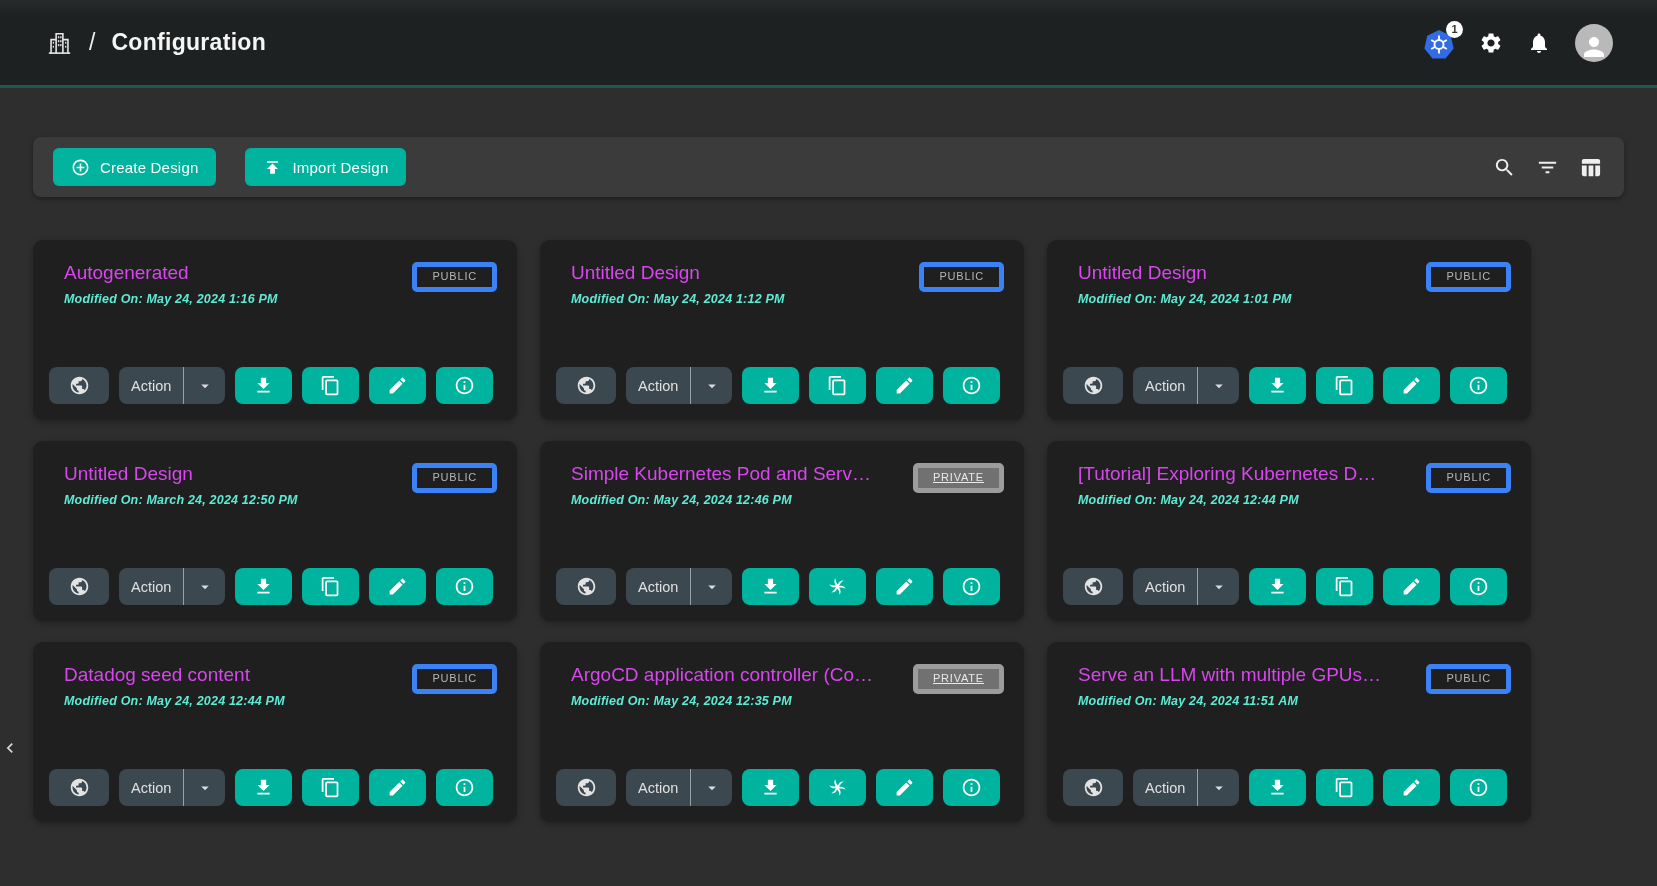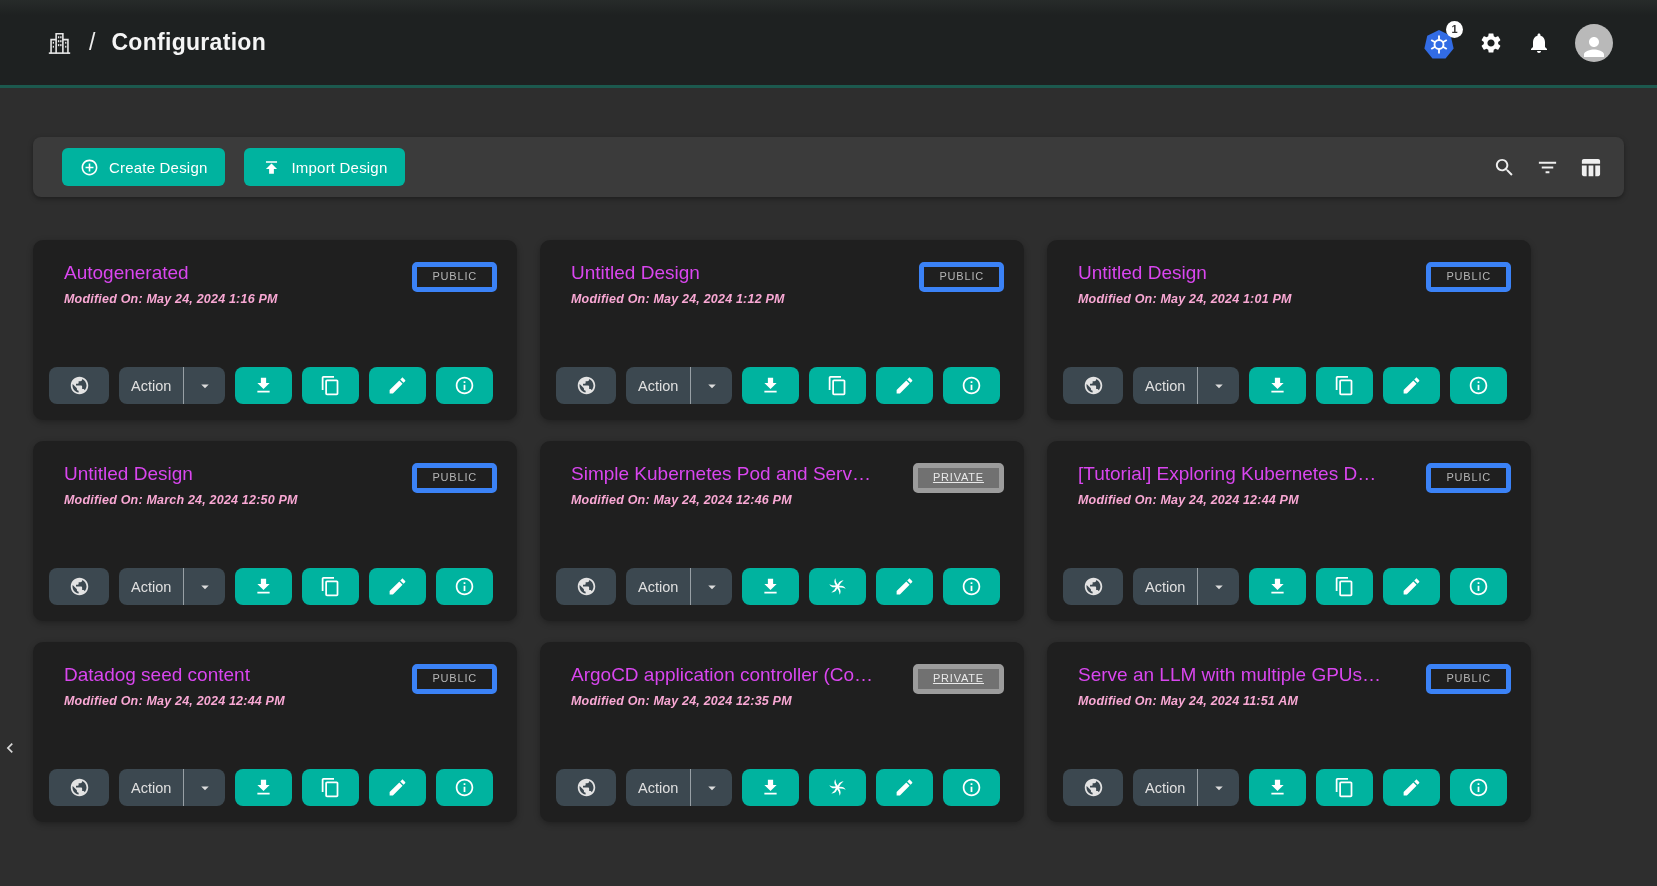--- a/index.html
+++ b/index.html
@@ -48,23 +48,23 @@
     padding:0 22px 0 10px;
     box-shadow:0 2px 5px rgba(0,0,0,.35);
   }
   .btn-teal-lbl {
     display:flex; align-items:center; gap:10px;
     height:38px; padding:0 18px;
     background:#00B39F; color:#fff;
     border:none; border-radius:6px; cursor:pointer;
     font-family:"Liberation Sans", sans-serif;
     font-size:15px; letter-spacing:.2px;
-    margin-left:19px;
-  }
-  .btn-teal-lbl + .btn-teal-lbl { margin-left:19px;justify-content:space-between; }
+    margin-left:10px;
+  }
+  .btn-teal-lbl + .btn-teal-lbl { margin-left:29px;justify-content:space-between; }
   .btn-teal-lbl svg { width:19px; height:19px; }
   .toolbar-right { margin-left:auto; display:flex; align-items:center; gap:20px; }
   .tool-ic { background:none; border:none; cursor:pointer; color:#efefef; padding:0; display:flex; }
   .tool-ic svg { width:23px; height:23px; }
   
   .grid {
     margin:43px 0 0 33px;
     display:grid;
     grid-template-columns:repeat(3, 484px);
     gap:21px 23px;
@@ -78,21 +78,21 @@
     box-shadow:0 2px 6px rgba(0,0,0,.3);
   }
   .card-top { display:flex; align-items:flex-start; }
   .card-heading { min-width:0; flex:1; padding-left:15px; }
   .card-title {
     font-size:19px; font-weight:500; color:#d946ef;
     white-space:nowrap; overflow:hidden;
   }
   .card-modified {
     margin-top:8px; font-size:12.5px; font-style:italic; font-weight:600;
-    color:#f9a8d4; letter-spacing:.2px;
+    color:#5eead4; letter-spacing:.2px;
   }
   .chip {
     flex:none; margin-left:12px; margin-right:4px;
     font-size:11px; letter-spacing:.8px; color:#b5b5b5;
     border:5px solid #3b82f6; border-radius:5px;
     padding:3px 15px 4px; line-height:1.2;
     background:transparent;
   }
   .chip.filled { background:#717171; color:#e9e9e9; border-color:#9c9c9c;text-decoration:underline; }
   .card-actions { display:flex; align-items:center; gap:10px; }

